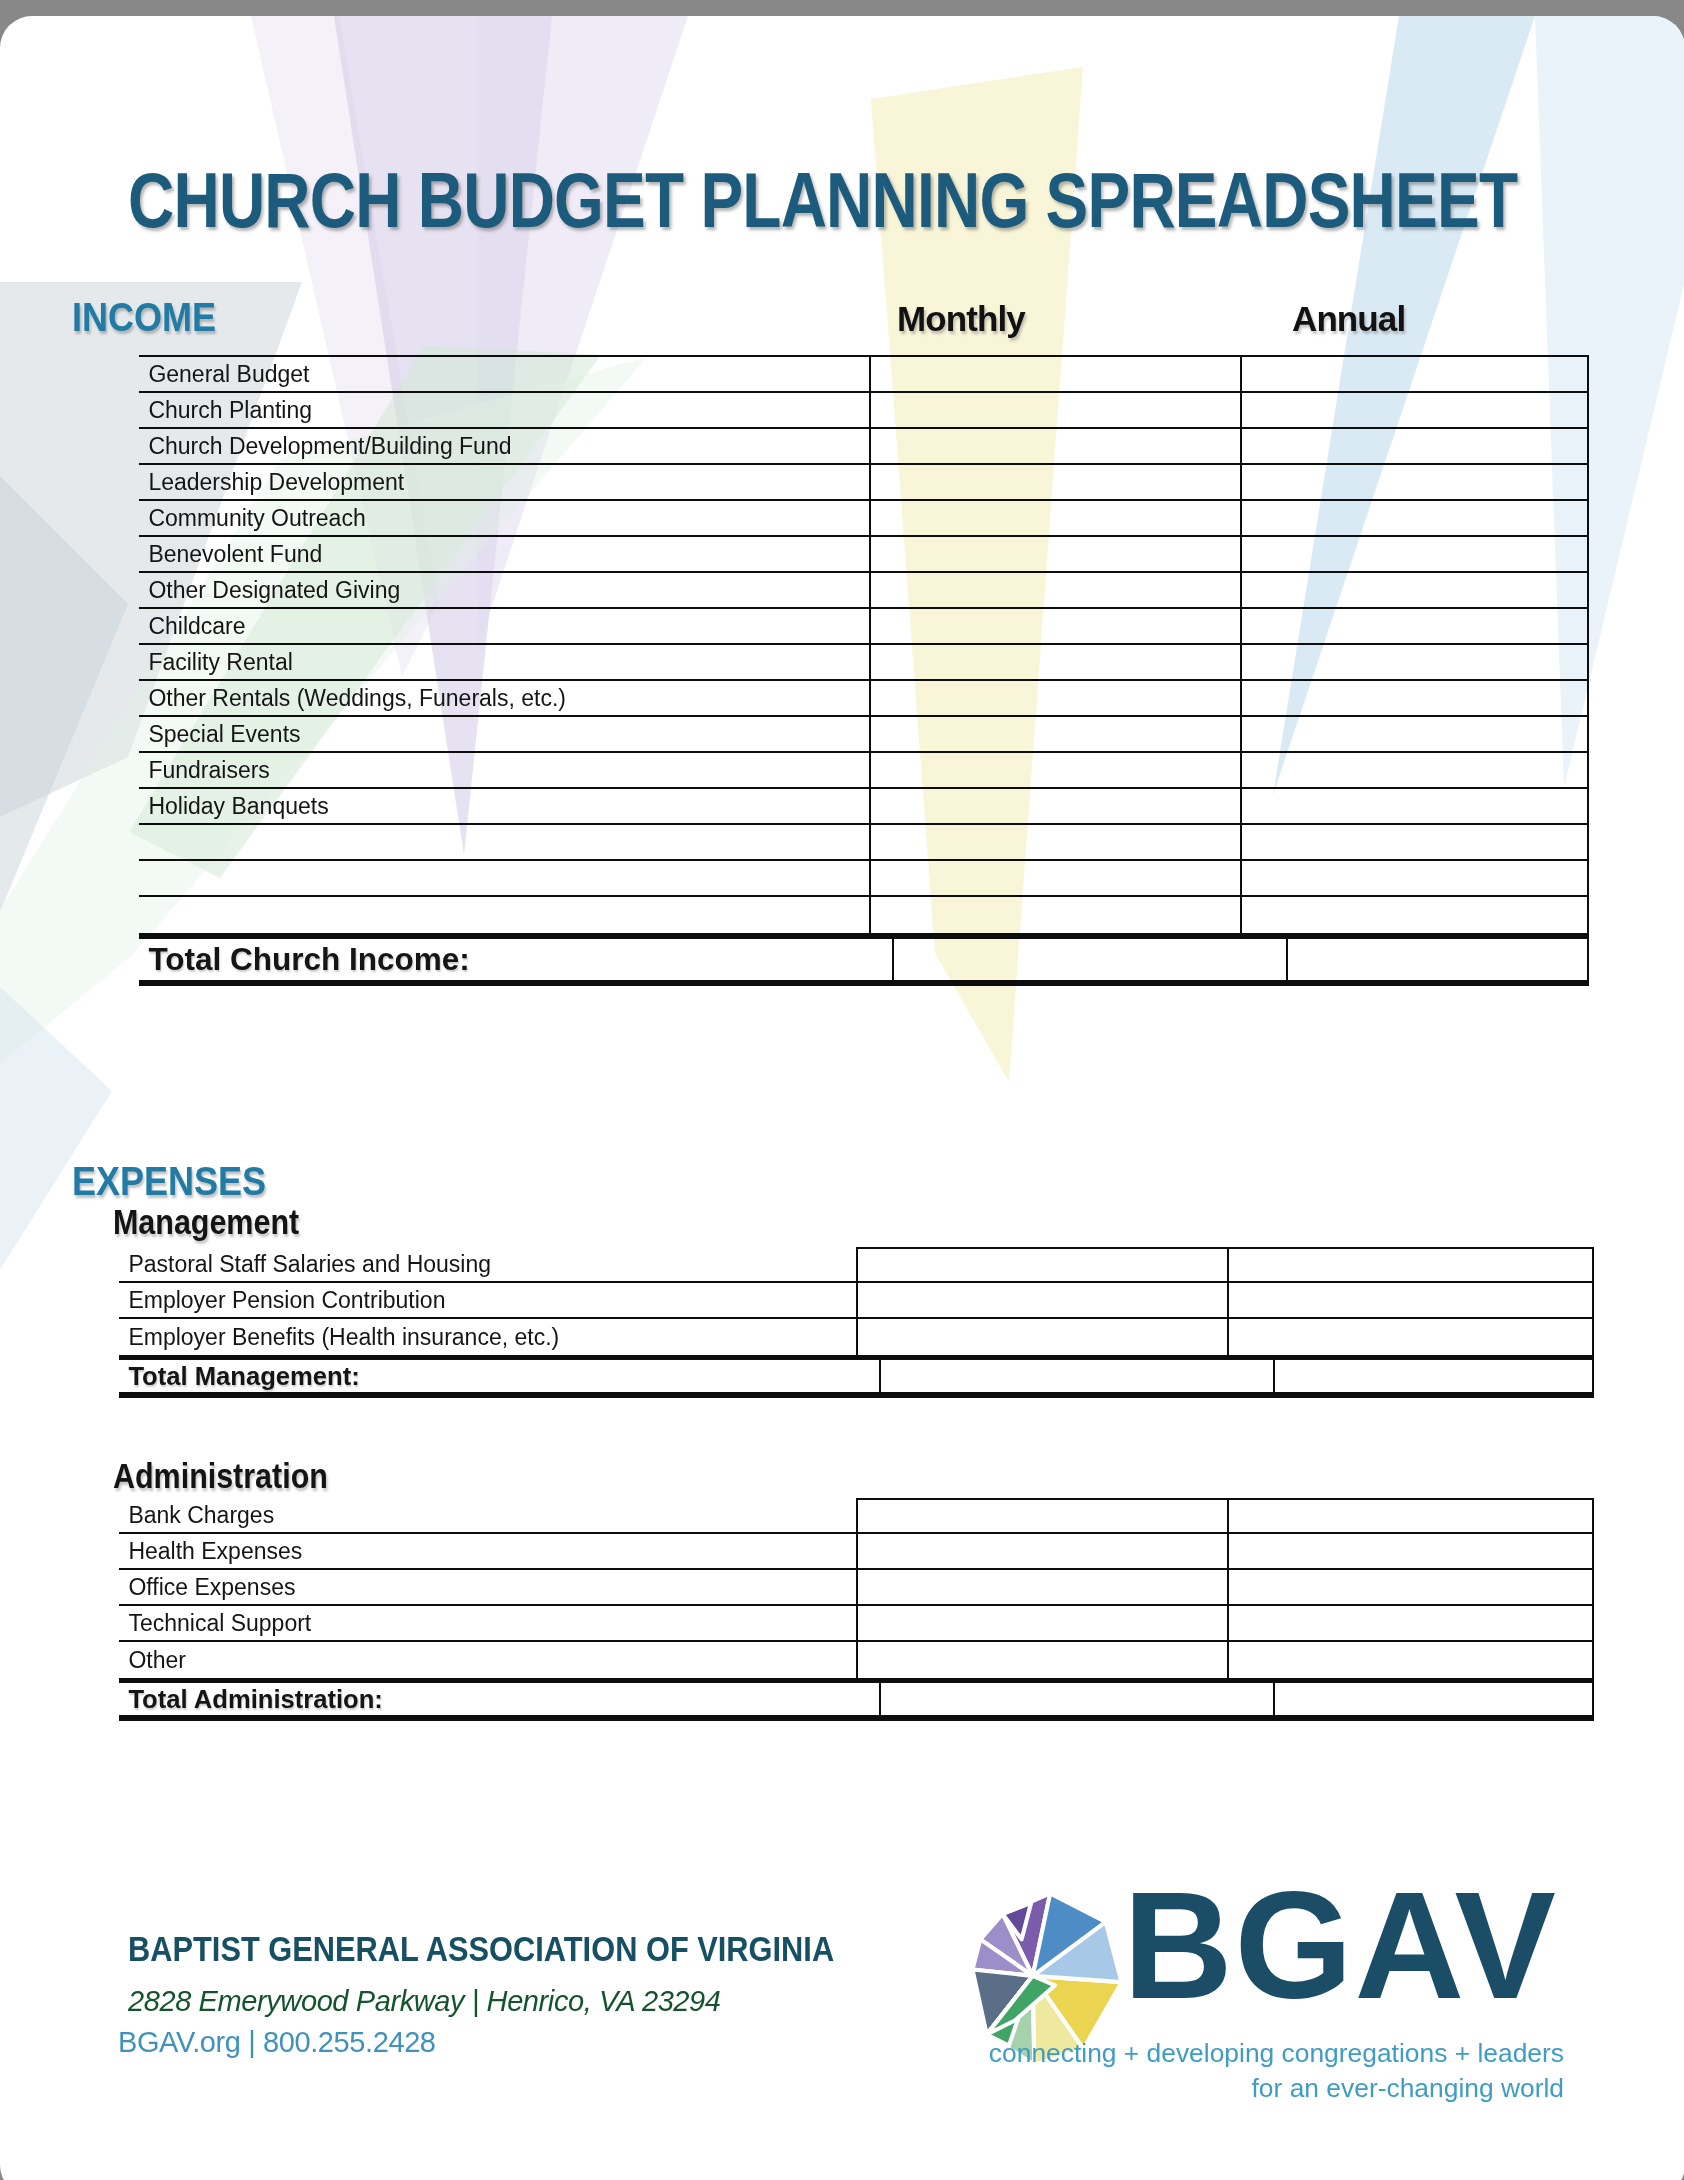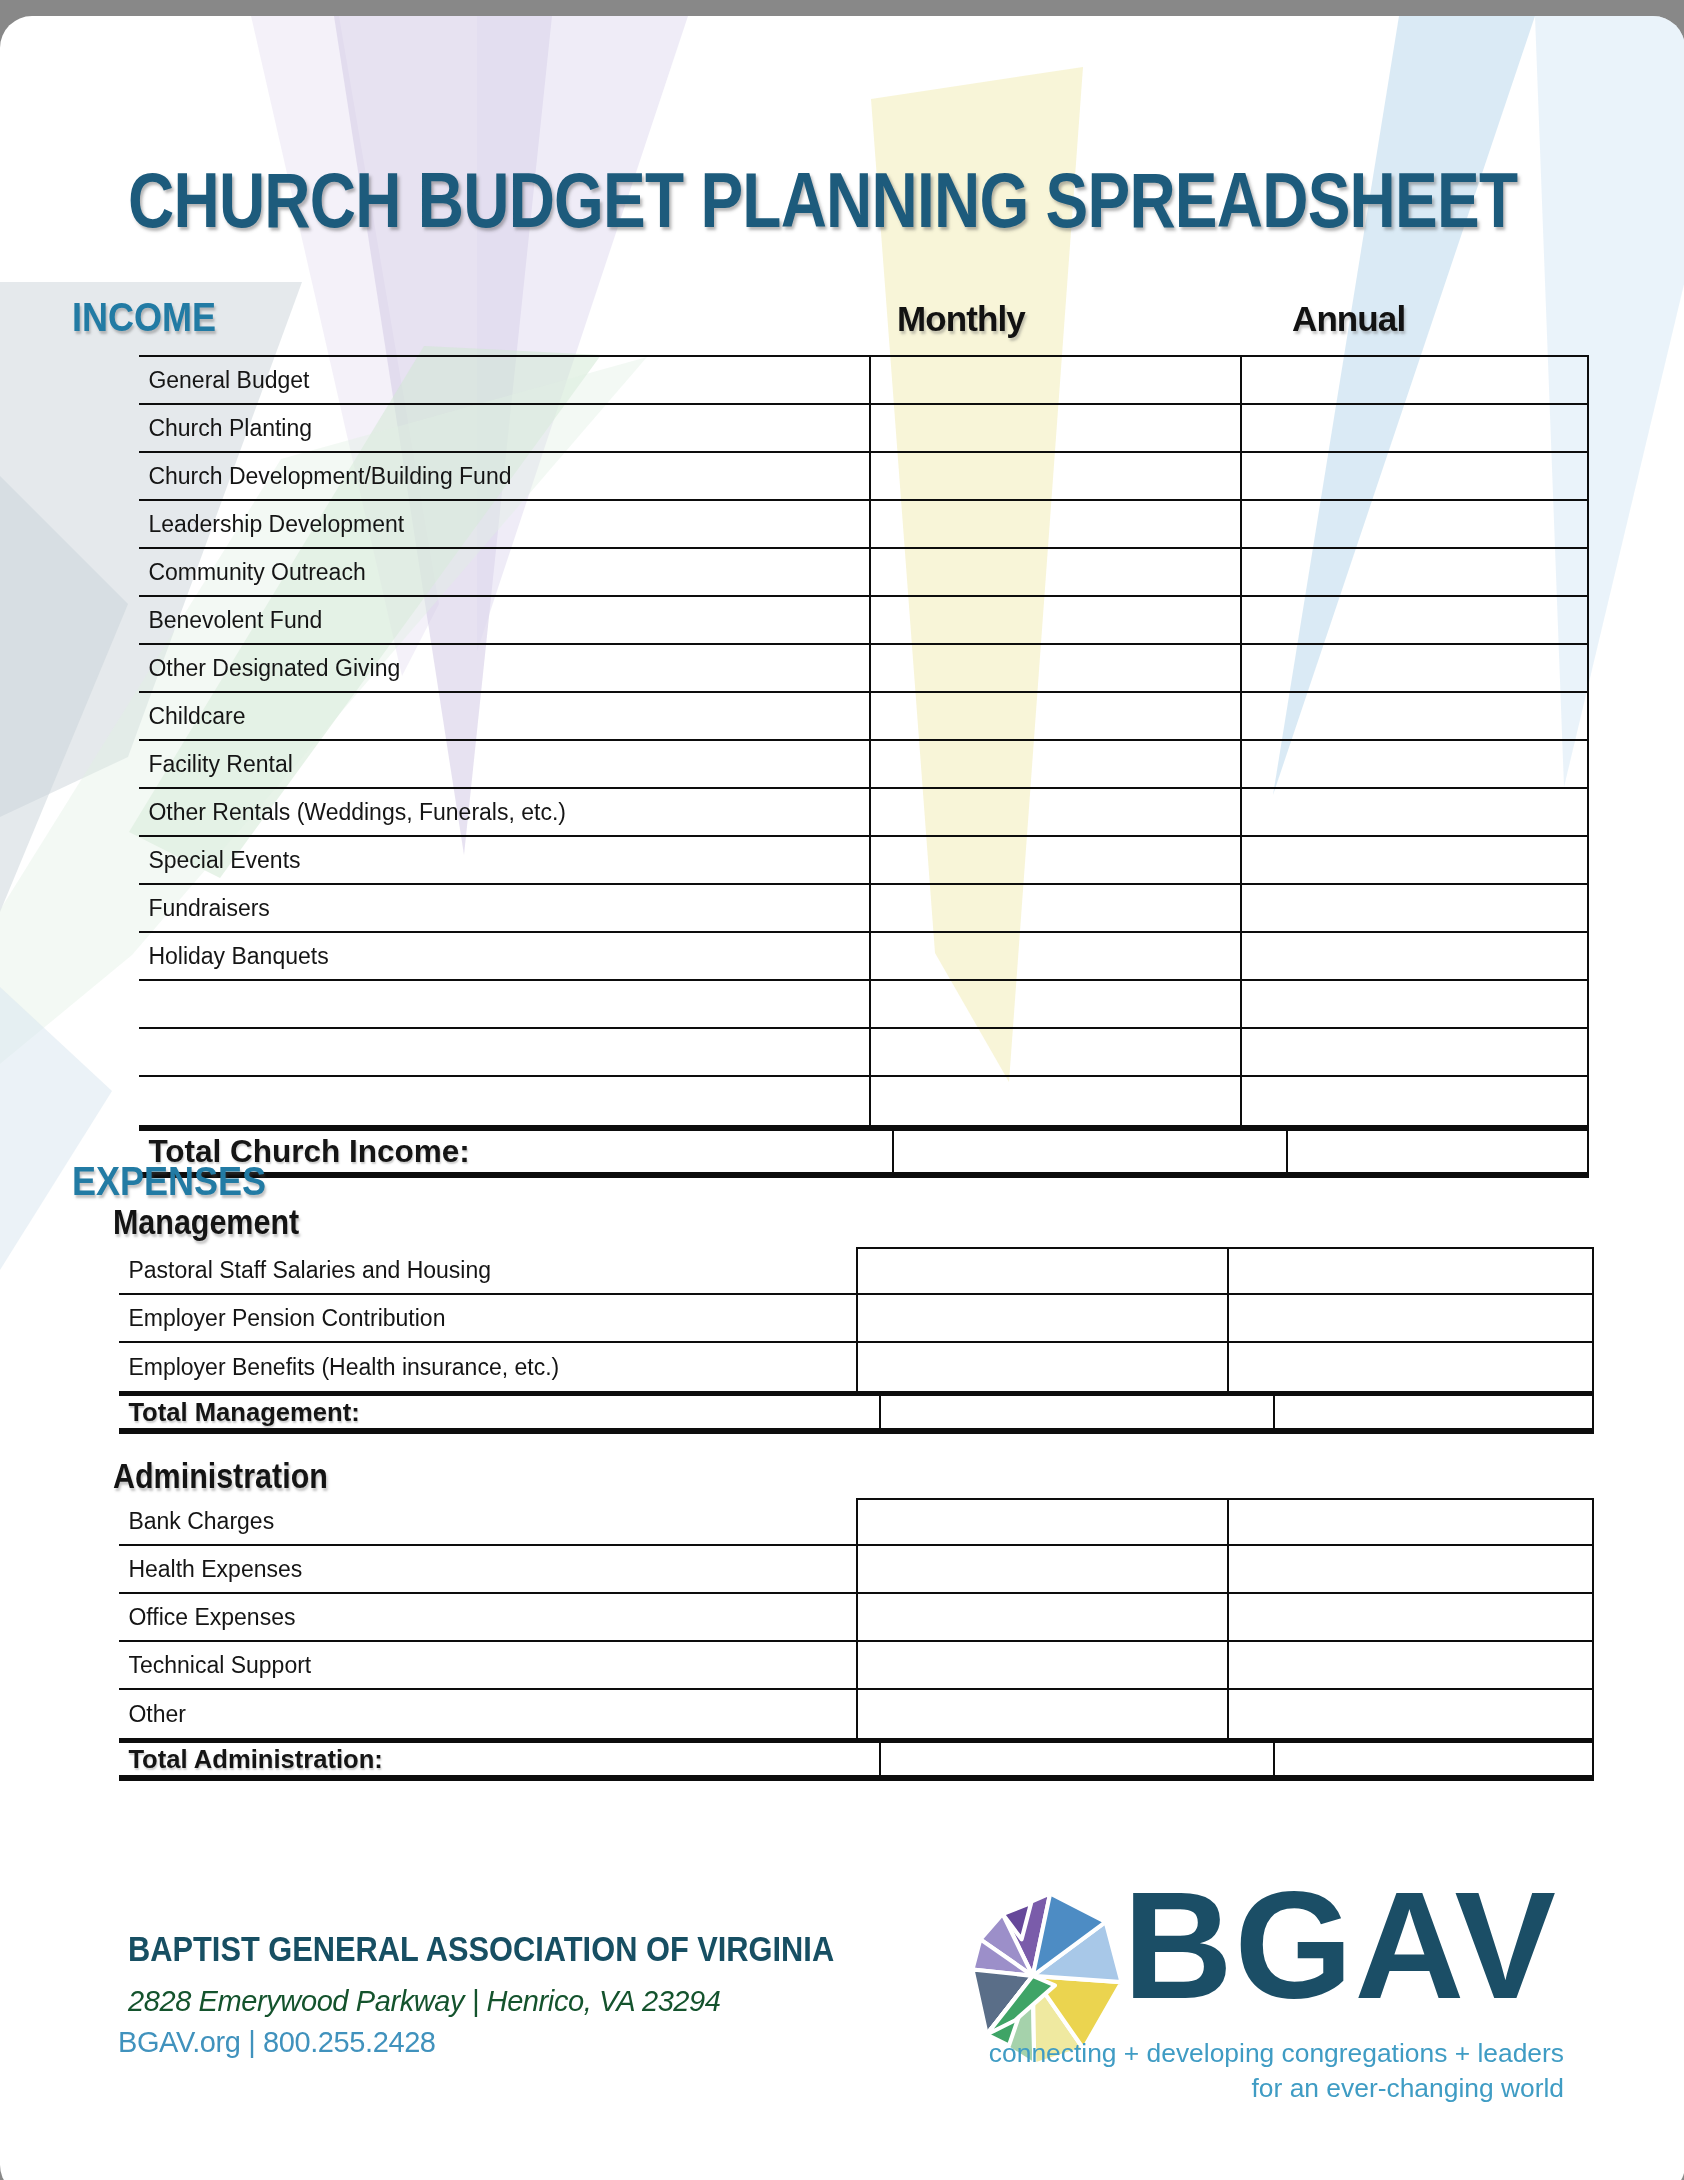--- a/index.html
+++ b/index.html
@@ -40,21 +40,21 @@
     letter-spacing:-0.9px;text-shadow:1.7px 2.6px 2.6px rgba(90,90,90,.35);
   }
   .sub-head{
     font-size:35px;font-weight:bold;color:#141414;white-space:nowrap;
     transform:scaleX(.87);transform-origin:left center;letter-spacing:0;
     text-shadow:1.7px 2.6px 2.6px rgba(90,90,90,.35);
   }
 
   
   .budget-table{position:absolute;}
-  .t-row{display:flex;box-sizing:border-box;border-bottom:2.6px solid #0d0d0d;height:48px;}
+  .t-row{display:flex;box-sizing:border-box;border-bottom:2.6px solid #0d0d0d;height:36px;}
   .cell{box-sizing:border-box;display:flex;align-items:center;}
   .c-label{padding-left:9.4px;font-size:23px;color:#151515;}
   .c-m{border-left:2.6px solid #0d0d0d;width:371px;}
   .c-a{border-left:2.6px solid #0d0d0d;border-right:2.6px solid #0d0d0d;flex:1;}
   .income .c-label{width:730px;}
   .exp .c-label{width:737px;}
   .rows-wrap{border-top:0;}
   .income .rows-wrap{border-top:2.6px solid #0d0d0d;}
   .rows-wrap .t-row:last-child{border-bottom:none;justify-content:center;}
   .exp .rows-wrap .t-row:first-child .c-m,

